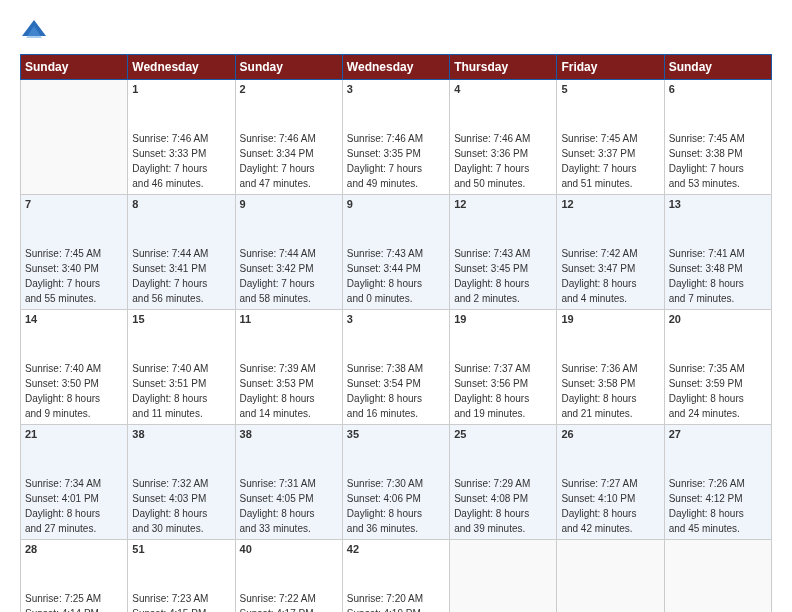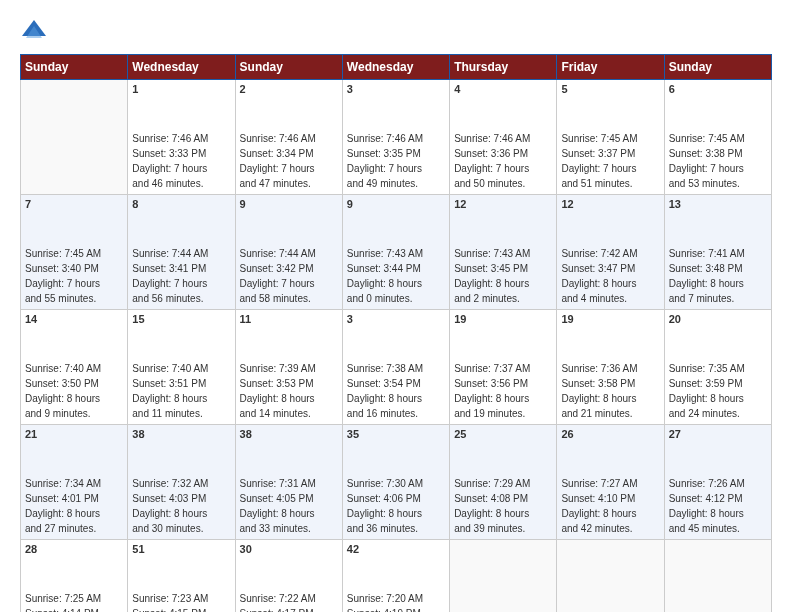--- a/index.html
+++ b/index.html
@@ -252,21 +252,21 @@
         <tr>
           <td>
             <span class="day-num">28</span>
             <div class="day-info">Sunrise: 7:25 AM<br>Sunset: 4:14 PM<br>Daylight: 8 hours<br>and 48 minutes.</div>
           </td>
           <td>
             <span class="day-num">51</span>
             <div class="day-info">Sunrise: 7:23 AM<br>Sunset: 4:15 PM<br>Daylight: 8 hours<br>and 52 minutes.</div>
           </td>
           <td>
-            <span class="day-num">30</span>
+            <span class="day-num">40</span>
             <div class="day-info">Sunrise: 7:22 AM<br>Sunset: 4:17 PM<br>Daylight: 8 hours<br>and 55 minutes.</div>
           </td>
           <td>
             <span class="day-num">42</span>
             <div class="day-info">Sunrise: 7:20 AM<br>Sunset: 4:19 PM<br>Daylight: 8 hours<br>and 58 minutes.</div>
           </td>
           <td class="empty"></td>
           <td class="empty"></td>
           <td class="empty"></td>
         </tr>

